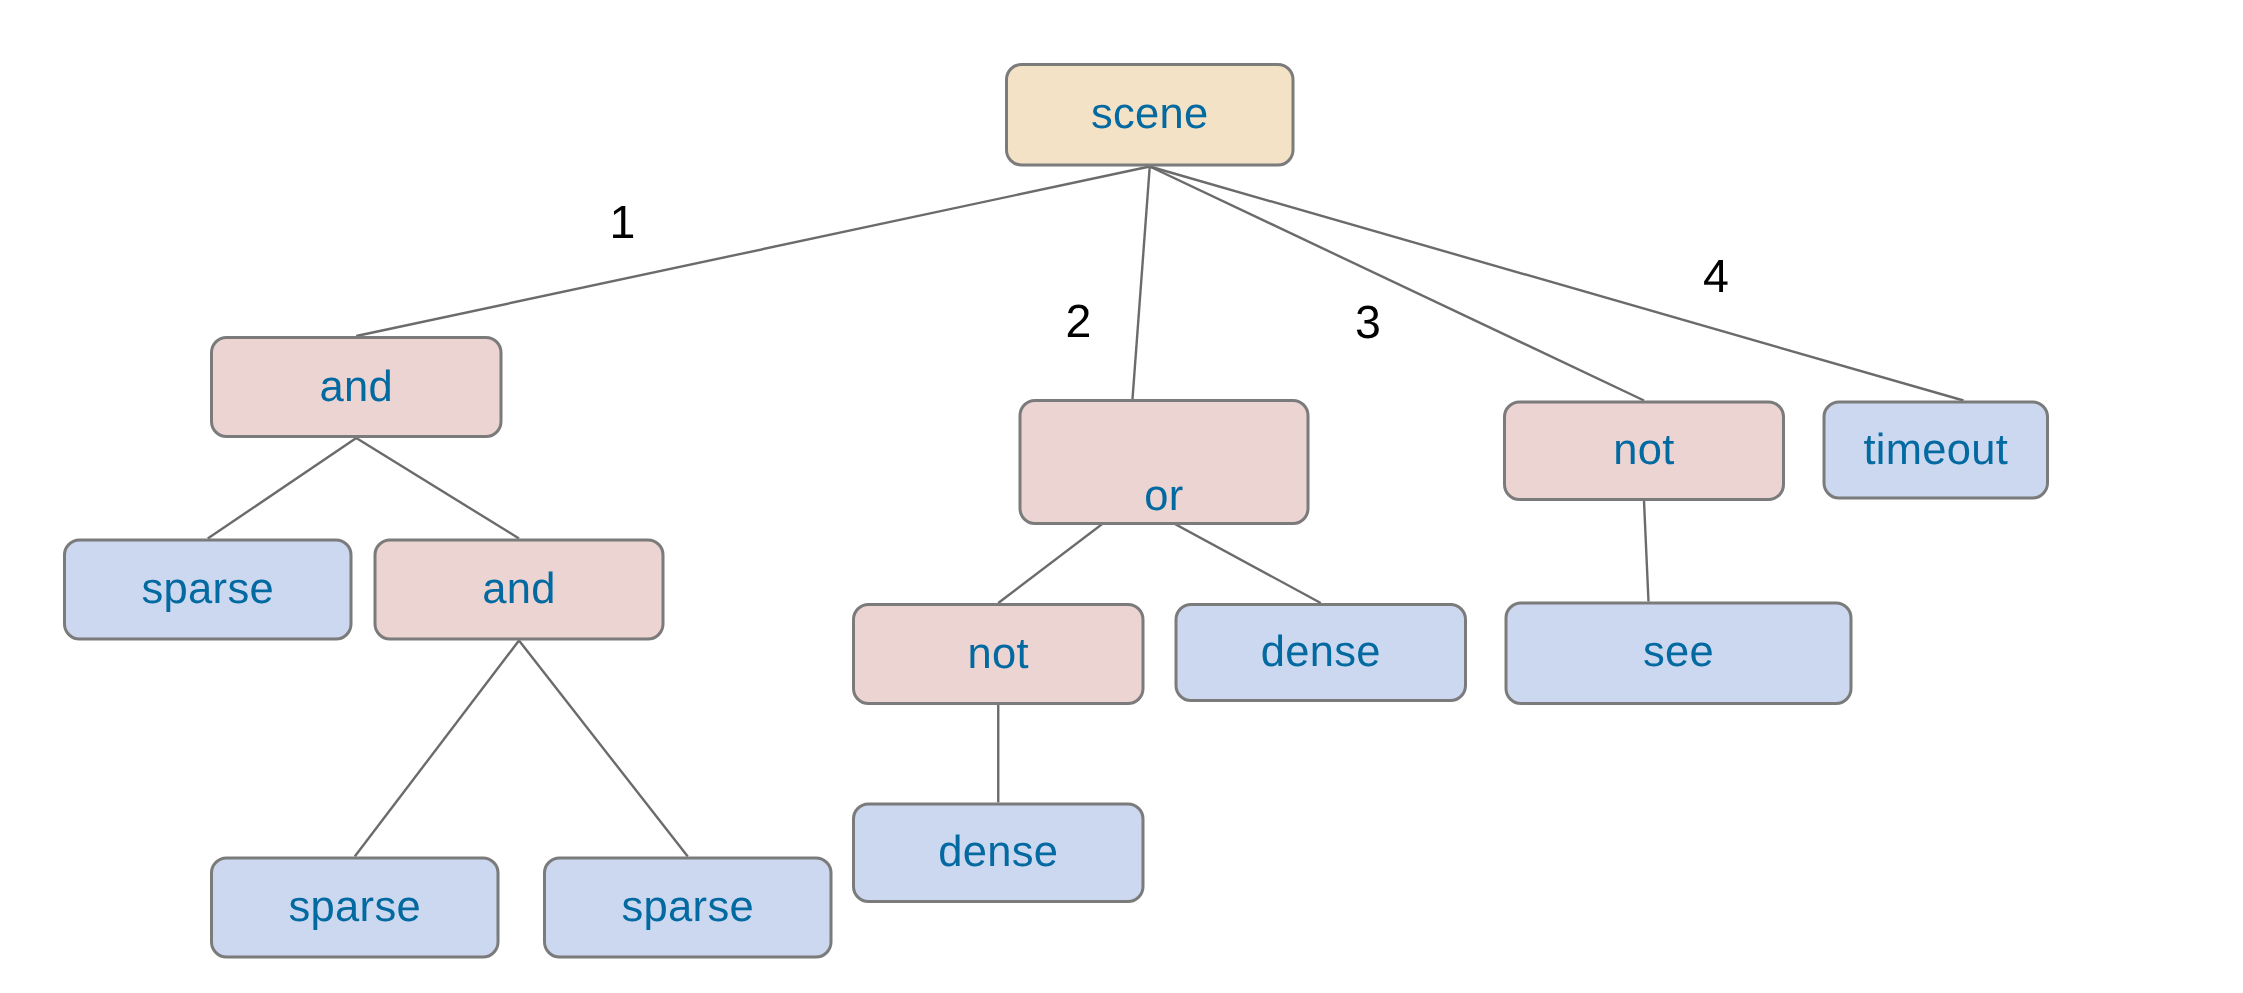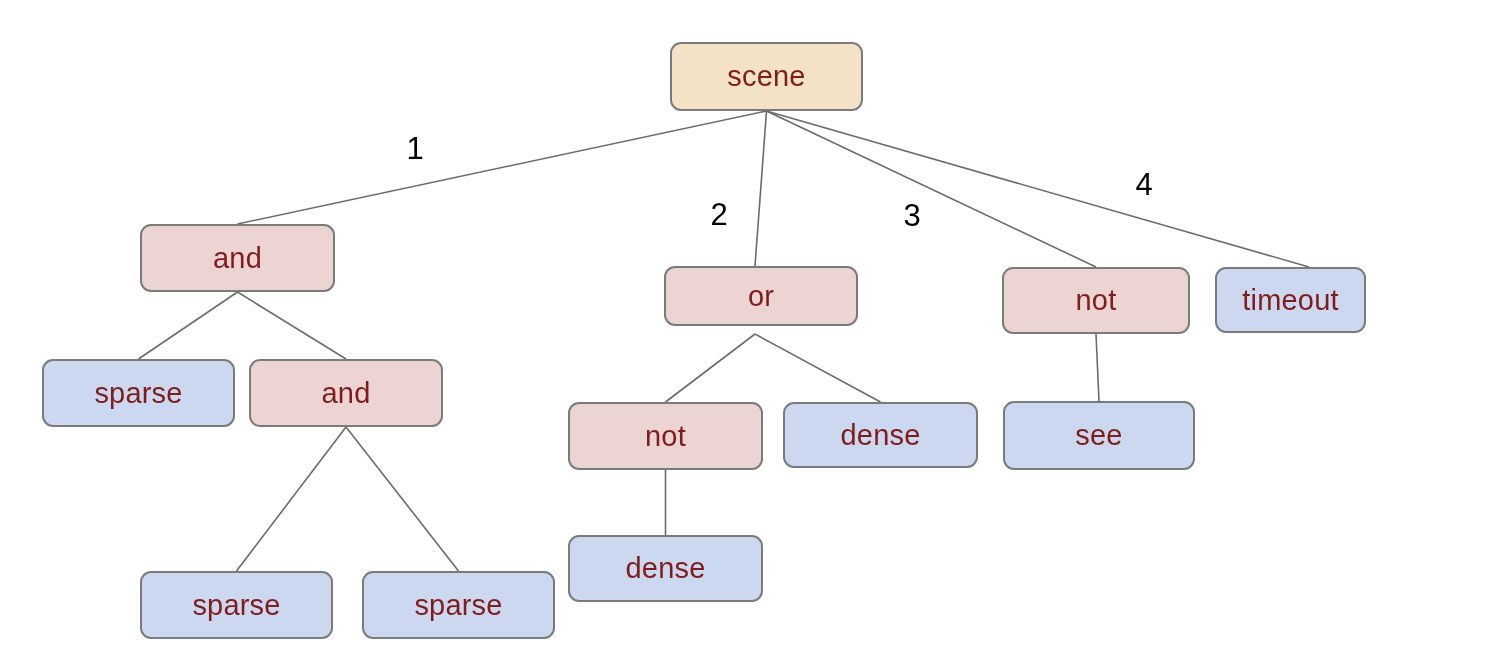--- a/index.html
+++ b/index.html
@@ -26,21 +26,21 @@
   }
   .node {
     position: absolute;
     box-sizing: border-box;
     border: 2px solid #7b7b7b;
     border-radius: 11px;
     display: flex;
     align-items: center;
     justify-content: center;
     font-size: 29px;
-    color: #7f1d1d;
+    color: #0369a1;
     letter-spacing: 0.2px;
   }
   .edge-label {
     position: absolute;
     transform: translate(-50%, -50%);
     font-size: 31px;
     color: #000000;
     line-height: 1;
     white-space: nowrap;
   }
@@ -66,42 +66,42 @@
 <div class="edge-label" style="left: 415px; top: 148px;">1</div>
     <div class="edge-label" style="left: 719px; top: 214px;">2</div>
     <div class="edge-label" style="left: 912px; top: 215px;">3</div>
     <div class="edge-label" style="left: 1144px; top: 184px;">4</div>
     <div class="node" style="left: 670px; top: 42px; width: 193px; height: 69px; background: rgb(243, 226, 198);">
       <span>scene</span>
     </div>
     <div class="node" style="left: 140px; top: 224px; width: 195px; height: 68px; background: rgb(236, 212, 210);">
       <span>and</span>
     </div>
-    <div class="node" style="left: 664px; top: 266px; width: 194px; height: 60px; background: rgb(236, 212, 210);">
+    <div class="node" style="left: 679px; top: 266px; width: 194px; height: 84px; background: rgb(236, 212, 210); align-items: flex-end;">
       <span>or</span>
     </div>
     <div class="node" style="left: 1002px; top: 267px; width: 188px; height: 67px; background: rgb(236, 212, 210);">
       <span>not</span>
     </div>
     <div class="node" style="left: 1215px; top: 267px; width: 151px; height: 66px; background: rgb(204, 216, 239);">
       <span>timeout</span>
     </div>
     <div class="node" style="left: 42px; top: 359px; width: 193px; height: 68px; background: rgb(204, 216, 239);">
       <span>sparse</span>
     </div>
     <div class="node" style="left: 249px; top: 359px; width: 194px; height: 68px; background: rgb(236, 212, 210);">
       <span>and</span>
     </div>
     <div class="node" style="left: 568px; top: 402px; width: 195px; height: 68px; background: rgb(236, 212, 210);">
       <span>not</span>
     </div>
     <div class="node" style="left: 783px; top: 402px; width: 195px; height: 66px; background: rgb(204, 216, 239);">
       <span>dense</span>
     </div>
-    <div class="node" style="left: 1003px; top: 401px; width: 192px; height: 69px; background: rgb(204, 216, 239);">
+    <div class="node" style="left: 1003px; top: 401px; width: 232px; height: 69px; background: rgb(204, 216, 239);">
       <span>see</span>
     </div>
     <div class="node" style="left: 568px; top: 535px; width: 195px; height: 67px; background: rgb(204, 216, 239);">
       <span>dense</span>
     </div>
     <div class="node" style="left: 140px; top: 571px; width: 193px; height: 68px; background: rgb(204, 216, 239);">
       <span>sparse</span>
     </div>
     <div class="node" style="left: 362px; top: 571px; width: 193px; height: 68px; background: rgb(204, 216, 239);">
       <span>sparse</span>

